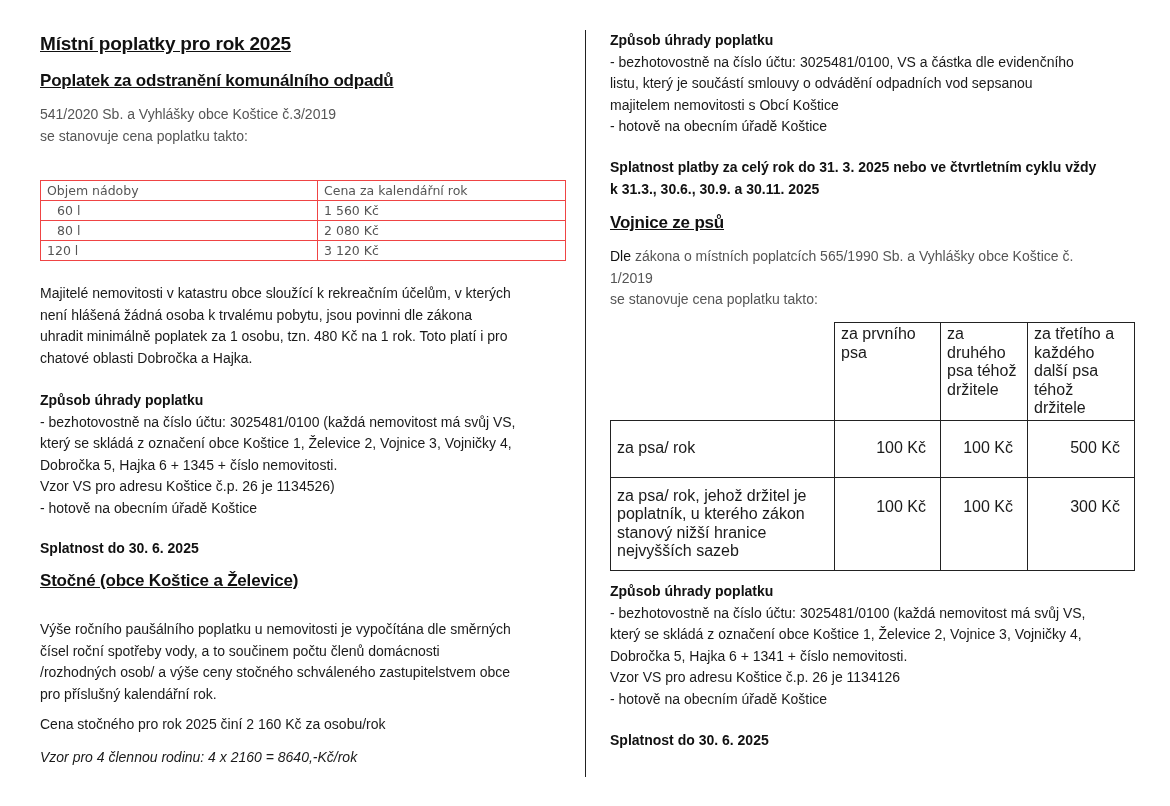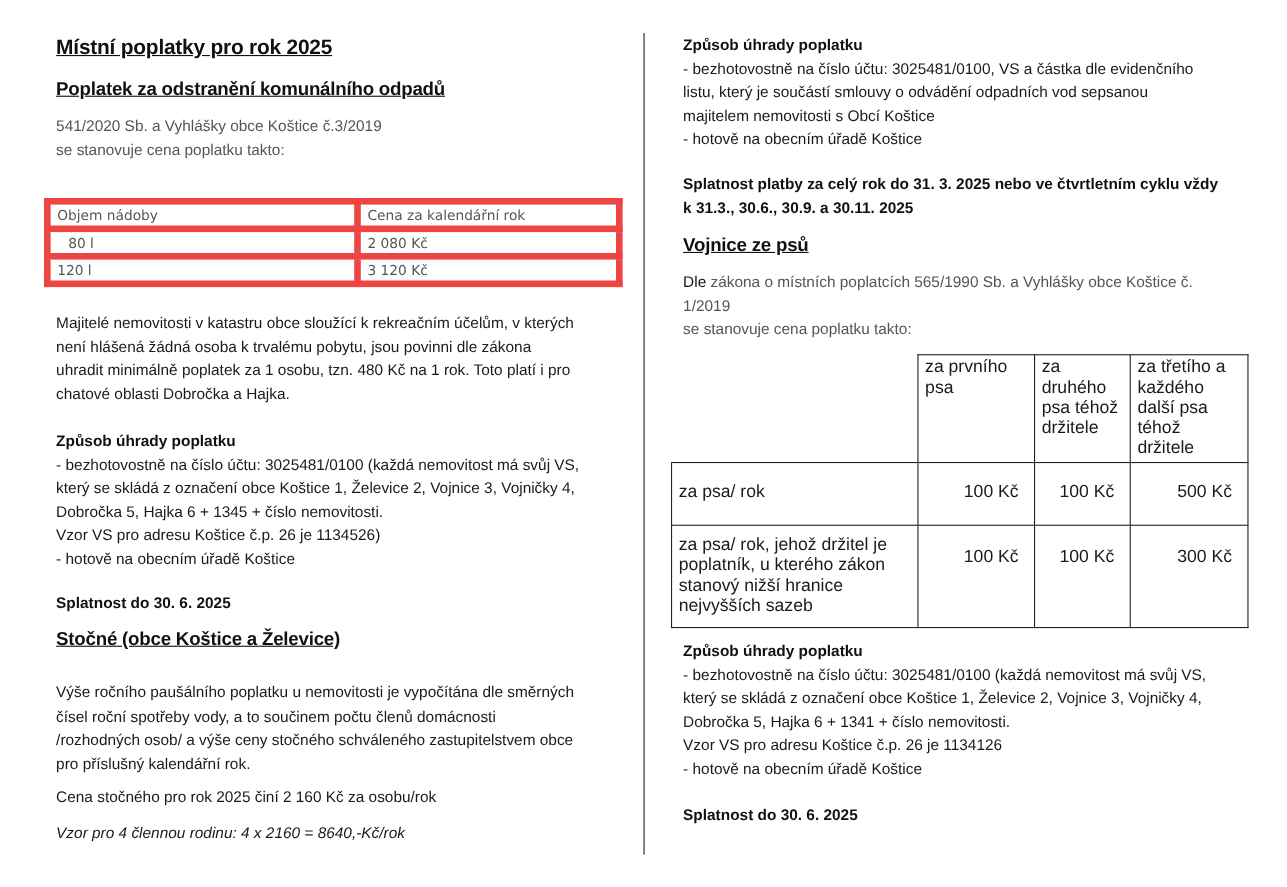--- a/index.html
+++ b/index.html
@@ -6,36 +6,36 @@
     body {
       width: 1170px; height: 806px; position: relative; overflow: hidden;
       font-family: "Liberation Sans", sans-serif; color: #111;
     }
     .col { position: absolute; top: 0; }
     .col-left { left: 40px; width: 530px; }
     .col-right { left: 610px; width: 530px; }
     .divider {
       position: absolute; left: 585px; top: 30px; width: 1px; height: 747px; background: #222;
     }
-    .abs { position: absolute; left: 11px; margin: 0; white-space: nowrap; }
+    .abs { position: absolute; left: 0; margin: 0; white-space: nowrap; }
     .h1 { font-size: 19px; font-weight: bold; text-decoration: underline; letter-spacing: -0.2px; }
     .h2 { font-size: 17px; font-weight: bold; text-decoration: underline; letter-spacing: -0.2px; }
     .txt { font-size: 14px; line-height: 21.5px; color: #1a1a1a; }
     .gray { color: #555; }
     .b { font-weight: bold; color: #111; }
     .it { font-style: italic; }
     .line { display: block; }
 
     
     table.waste {
       position: absolute; left: 0; top: 180px; width: 526px; border-collapse: collapse;
       font-family: "DejaVu Sans", sans-serif; font-size: 12.5px; color: #555;
     }
     table.waste td {
-      border: 6px solid #ef4444; height: 19px; padding: 0 4px 0 6px; line-height: 19px;
+      border: 1px solid #ef4444; height: 19px; padding: 0 4px 0 6px; line-height: 19px;
     }
     table.waste td.c1 { width: 256px; }
     table.waste td.ind { padding-left: 16px; }
 
     
     table.dogs {
       position: absolute; left: 0; top: 322px; border-collapse: collapse;
       font-size: 16px; color: #1a1a1a;
     }
     table.dogs td { border: 1px solid #222; vertical-align: top; padding: 2px 6px; line-height: 18.5px; }
@@ -60,20 +60,24 @@
   <div class="abs txt gray" style="top:104px;">
     <span class="line">541/2020 Sb. a Vyhlášky obce Koštice č.3/2019</span>
     <span class="line">se stanovuje cena poplatku takto:</span>
   </div>
 
   <table class="waste">
     <tbody>
         <tr>
       <td class="c1">Objem nádoby</td>
       <td>Cena za kalendářní rok</td>
+    </tr>
+    <tr>
+      <td class="c1 ind">60 l</td>
+      <td>1 560 Kč</td>
     </tr>
     <tr>
       <td class="c1 ind">80 l</td>
       <td>2 080 Kč</td>
     </tr>
     <tr>
       <td class="c1">120 l</td>
       <td>3 120 Kč</td>
     </tr>
   </tbody>

